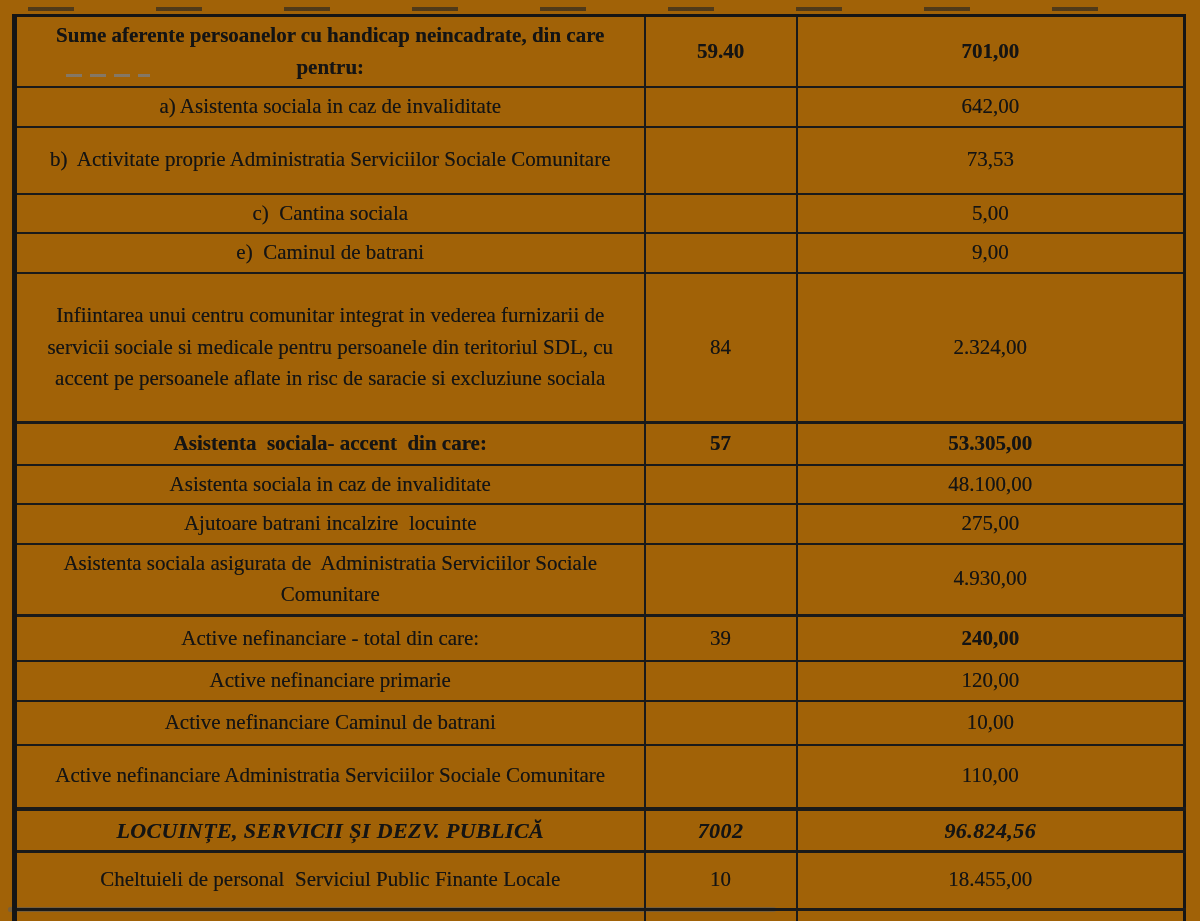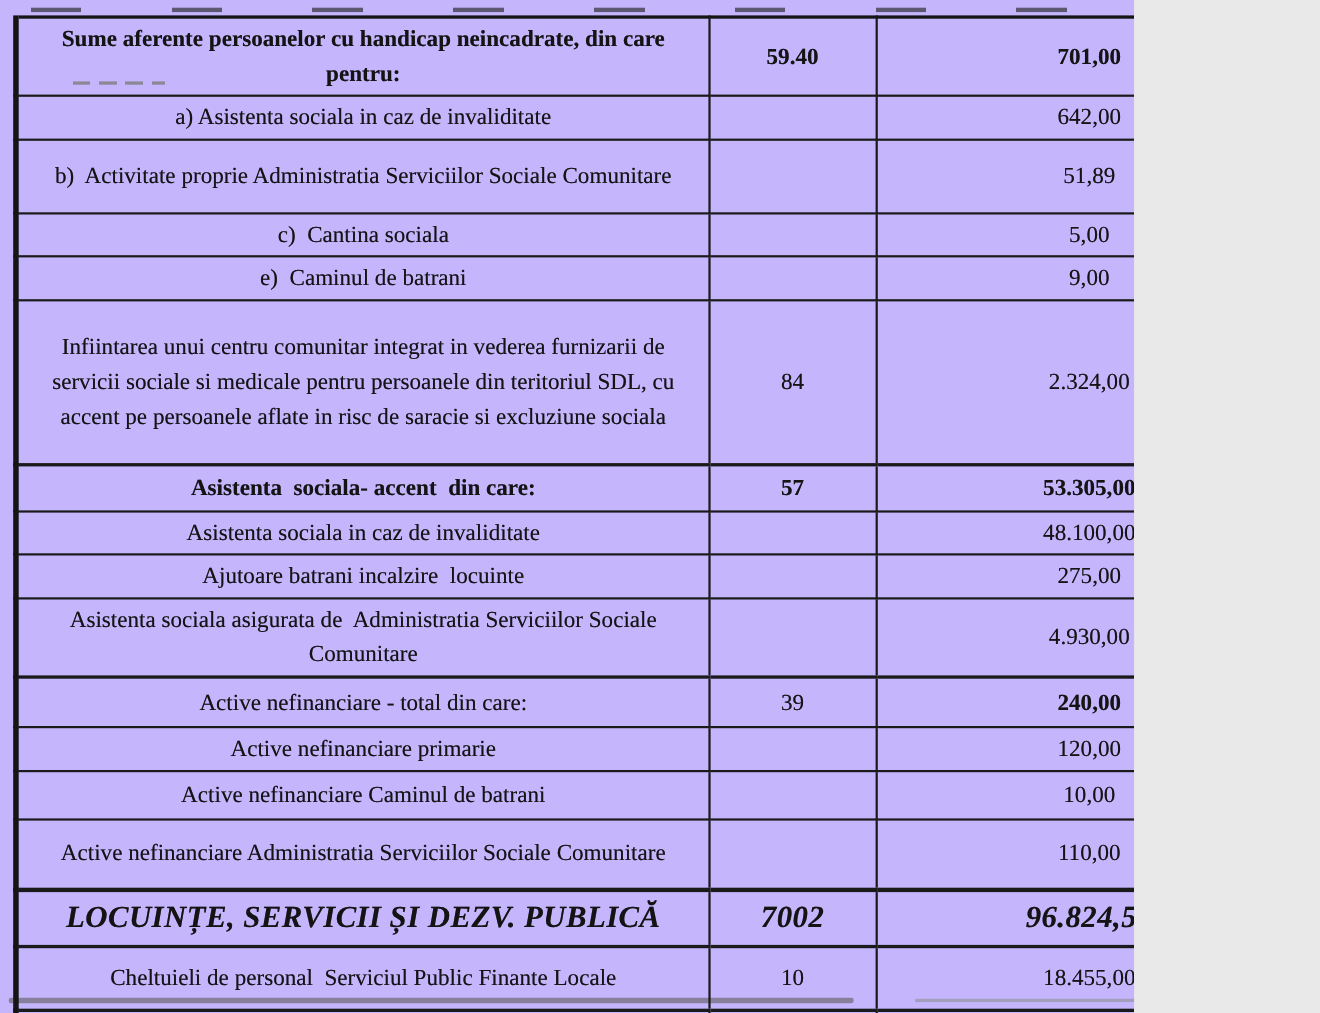--- a/index.html
+++ b/index.html
@@ -1,37 +1,37 @@
 <!DOCTYPE html>
 <html style="--ink: #141414;"><head>
 <meta charset="utf-8">
 <style>
   html,body{margin:0;padding:0;background:#e9e9e9;}
   .doc{
-    width:1031px;height:921px;background:#c4b5fd;position:relative;overflow:hidden;
+    width:1200px;height:921px;background:#a16207;position:relative;overflow:hidden;
     font-family:"Liberation Serif","DejaVu Serif",serif;
   }
   table.budget{
     position:absolute;left:12px;top:14px;width:1170px;
     border-collapse:collapse;table-layout:fixed;
     border:3px solid #151515;border-left-width:5px;border-bottom-width:4px;
   }
   col.c-desc{width:630px}
   col.c-code{width:152px}
   col.c-amt{width:388px}
   td{
     border:2px solid #1a1a1a;
     text-align:center;vertical-align:middle;
     padding:3px 10px;
     font-size:21px;line-height:1.5;color:var(--ink,#141414);
     white-space:pre-wrap;
     text-shadow:0 0 0.5px rgba(20,20,20,0.55);
   }
   td.b{font-weight:bold;}
-  td.bi{font-weight:bold;font-style:italic;font-size:28px;letter-spacing:0.4px;}
+  td.bi{font-weight:bold;font-style:italic;font-size:22px;letter-spacing:0.4px;}
   tr.thick td{border-top-width:4px;border-bottom-width:3px;}
   tr.thick-top td{border-top-width:3px;}
   .artifact{position:absolute;pointer-events:none;}
   .art-top{
     left:28px;top:7px;width:1145px;height:4px;opacity:.75;
     background:repeating-linear-gradient(90deg,rgba(35,35,35,.85) 0 46px,transparent 46px 128px);
   }
   .art-dash{
     left:66px;top:74px;width:84px;height:3px;opacity:.8;
     background:repeating-linear-gradient(90deg,#7d7d7d 0 16px,transparent 16px 24px);
@@ -62,21 +62,21 @@
           <td class="b">701,00</td>
         </tr>
         <tr style="height: 33px;">
           <td>a) Asistenta sociala in caz de invaliditate</td>
           <td></td>
           <td>642,00</td>
         </tr>
         <tr style="height: 67px;">
           <td>b)  Activitate proprie Administratia Serviciilor Sociale Comunitare</td>
           <td></td>
-          <td>51,89</td>
+          <td>73,53</td>
         </tr>
         <tr style="height: 33px; font-family: Liberation Serif, serif;">
           <td>c)  Cantina sociala</td>
           <td></td>
           <td>5,00</td>
         </tr>
         <tr style="height: 38px;">
           <td>e)  Caminul de batrani</td>
           <td></td>
           <td>9,00</td>

